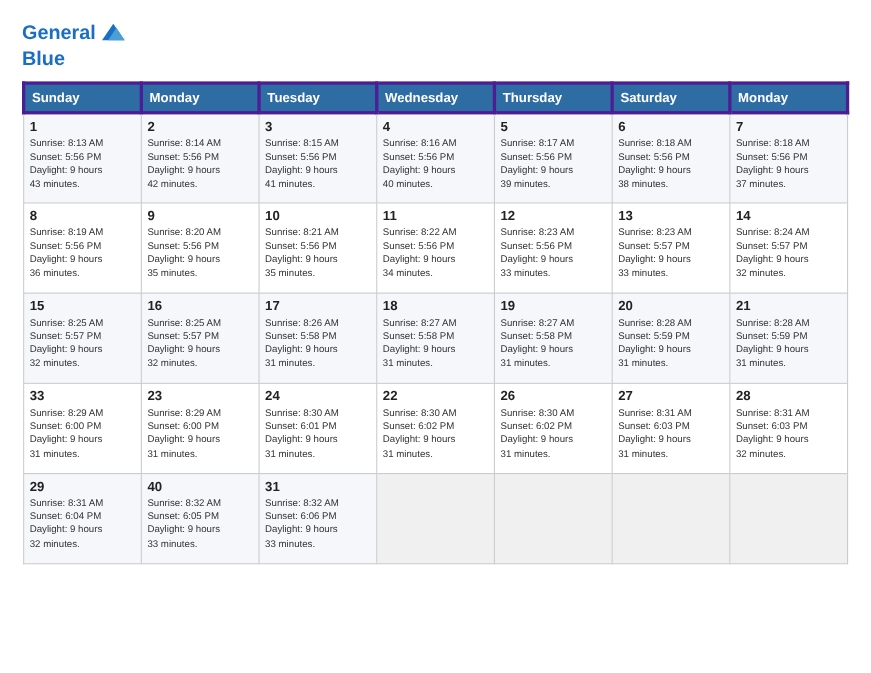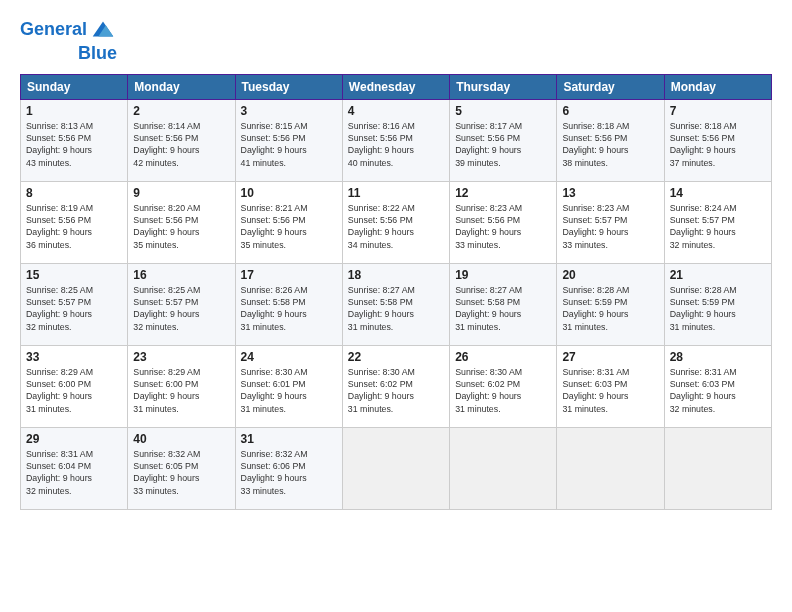--- a/index.html
+++ b/index.html
@@ -57,21 +57,21 @@
       border-collapse: collapse;
       font-size: 9.5px;
     }
     .calendar thead tr th {
       background: #2e6da4;
       color: #fff;
       text-align: left;
       padding: 5px 6px;
       font-size: 12px;
       font-weight: bold;
-      border: 1px solid #4c1d95;
+      border: 3px solid #4c1d95;
     }
     .calendar tbody tr td {
       border: 1px solid #ccc;
       vertical-align: top;
       padding: 4px 5px;
       width: calc(100% / 7);
       height: 82px;
       background: #fff;
     }
     .calendar tbody tr:nth-child(odd) td {
@@ -103,21 +103,21 @@
   <div class="header">
     <div class="logo">
       <div>
         <div style="display:flex;align-items:center;">
           <span class="logo-text"><span>General</span></span>
           <svg class="logo-icon" viewBox="0 0 30 30" xmlns="http://www.w3.org/2000/svg">
             <polygon points="4,22 15,6 26,22" fill="#1a6fc4"></polygon>
             <polygon points="10,22 18,10 26,22" fill="#4a9fd4"></polygon>
           </svg>
         </div>
-        <div style="display:flex;justify-content:flex-end;">
+        <div style="display:flex;justify-content:flex-start;">
           <span class="logo-text"><span>Blue</span></span>
         </div>
       </div>
     </div>
     <div class="title-block">
       <div class="month-title"></div>
       <div class="location"></div>
     </div>
   </div>
 

